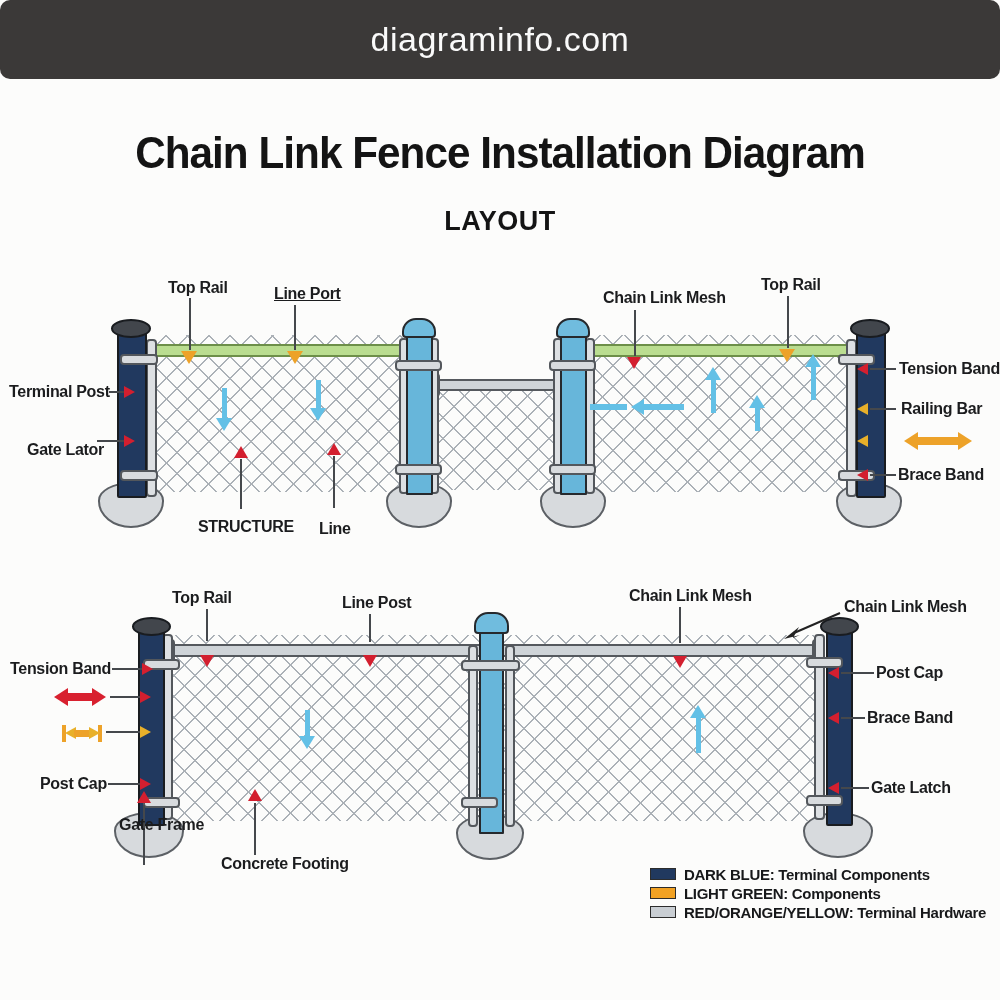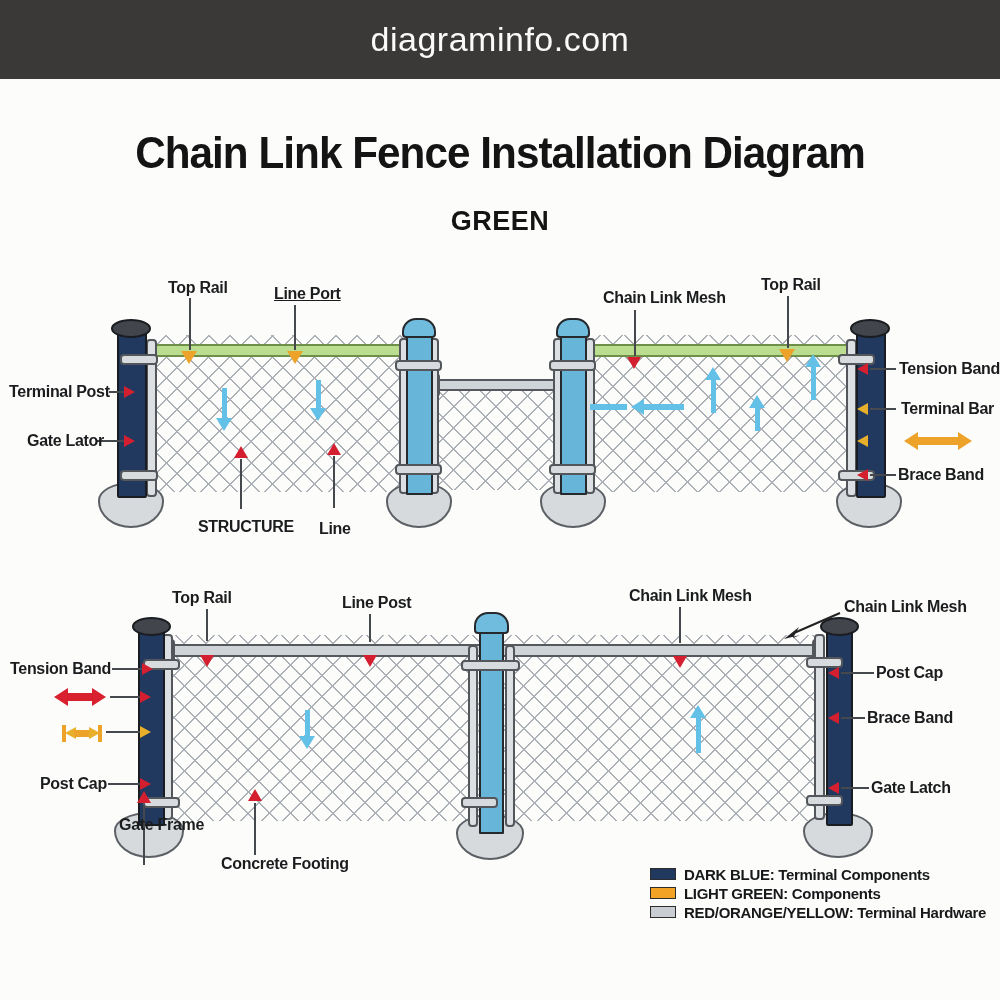--- a/index.html
+++ b/index.html
@@ -1,20 +1,20 @@
 <!DOCTYPE html>
 <html><head>
 <meta charset="utf-8">
 <style>
   html,body{margin:0;padding:0;background:#ddd;}
   .canvas{position:relative;width:1000px;height:1000px;margin:0 auto;background:#fcfcfb;
           font-family:"Liberation Sans",sans-serif;overflow:hidden;}
   
   .header{position:absolute;left:0;top:0;width:1000px;height:79px;background:#3b3938;
-          display:flex;align-items:center;justify-content:center;}
+          display:flex;align-items:center;justify-content:center;border-radius:10px;}
   .header span{color:#fafafa;font-size:34px;font-weight:400;letter-spacing:.5px;}
   .page-title{position:absolute;left:0;top:128px;width:1000px;text-align:center;
           font-size:44px;font-weight:700;color:#141414;letter-spacing:-1px;transform:scaleX(.96);}
   .page-subtitle{position:absolute;left:0;top:206px;width:1000px;text-align:center;
           font-size:27px;font-weight:700;color:#141414;letter-spacing:.5px;}
   
   .mesh{position:absolute;
     background-image:
       repeating-linear-gradient(45deg,#abb1b7 0px,#abb1b7 1.4px,transparent 1.4px,transparent 15px),
       repeating-linear-gradient(-45deg,#abb1b7 0px,#abb1b7 1.4px,transparent 1.4px,transparent 15px);}
@@ -67,21 +67,21 @@
 </style>
 </head>
 <body>
 
 <div class="canvas">
 
   <div class="header">
     <span>diagraminfo.com</span>
   </div>
   <div class="page-title">Chain Link Fence Installation Diagram</div>
-  <div class="page-subtitle">GREEN</div>
+  <div class="page-subtitle">LAYOUT</div>
 
   <div class="mesh" style="left:152px;top:335px;width:262px;height:157px;"></div>
   <div class="mesh" style="left:430px;top:384px;width:132px;height:106px;"></div>
   <div class="mesh" style="left:590px;top:335px;width:258px;height:157px;"></div>
 
   <div class="footing" style="left:98px;top:482px;width:62px;height:42px;"></div>
   <div class="footing" style="left:386px;top:482px;width:62px;height:42px;"></div>
   <div class="footing" style="left:540px;top:482px;width:62px;height:42px;"></div>
   <div class="footing" style="left:836px;top:482px;width:62px;height:42px;"></div>
 
@@ -155,23 +155,23 @@
   <div class="tri t-up-red" style="left:234px;top:446px;"></div>
   <div class="lv" style="left:240px;top:459px;height:50px;"></div>
   <div class="tri t-up-red" style="left:327px;top:443px;"></div>
   <div class="lv" style="left:333px;top:456px;height:52px;"></div>
 
   <div class="lbl" style="left:168px;top:279px;">Top Rail</div>
   <div class="lbl" style="left:274px;top:285px;text-decoration:underline;">Line Port</div>
   <div class="lbl" style="left:603px;top:289px;">Chain Link Mesh</div>
   <div class="lbl" style="left:761px;top:276px;">Top Rail</div>
   <div class="lbl" style="left:9px;top:383px;">Terminal Post</div>
-  <div class="lbl" style="left:27px;top:432px;">Gate Lator</div>
+  <div class="lbl" style="left:27px;top:441px;">Gate Lator</div>
   <div class="lbl" style="left:899px;top:360px;">Tension Band</div>
-  <div class="lbl" style="left:901px;top:400px;">Terminal Bar</div>
+  <div class="lbl" style="left:901px;top:400px;">Railing Bar</div>
   <div class="lbl" style="left:898px;top:466px;">Brace Band</div>
   <div class="lbl" style="left:198px;top:518px;">STRUCTURE</div>
   <div class="lbl" style="left:319px;top:520px;">Line</div>
 
   <div class="mesh" style="left:170px;top:635px;width:644px;height:186px;"></div>
 
   <div class="footing" style="left:114px;top:812px;width:66px;height:42px;"></div>
   <div class="footing" style="left:456px;top:814px;width:64px;height:42px;"></div>
   <div class="footing" style="left:803px;top:812px;width:66px;height:42px;"></div>
 

